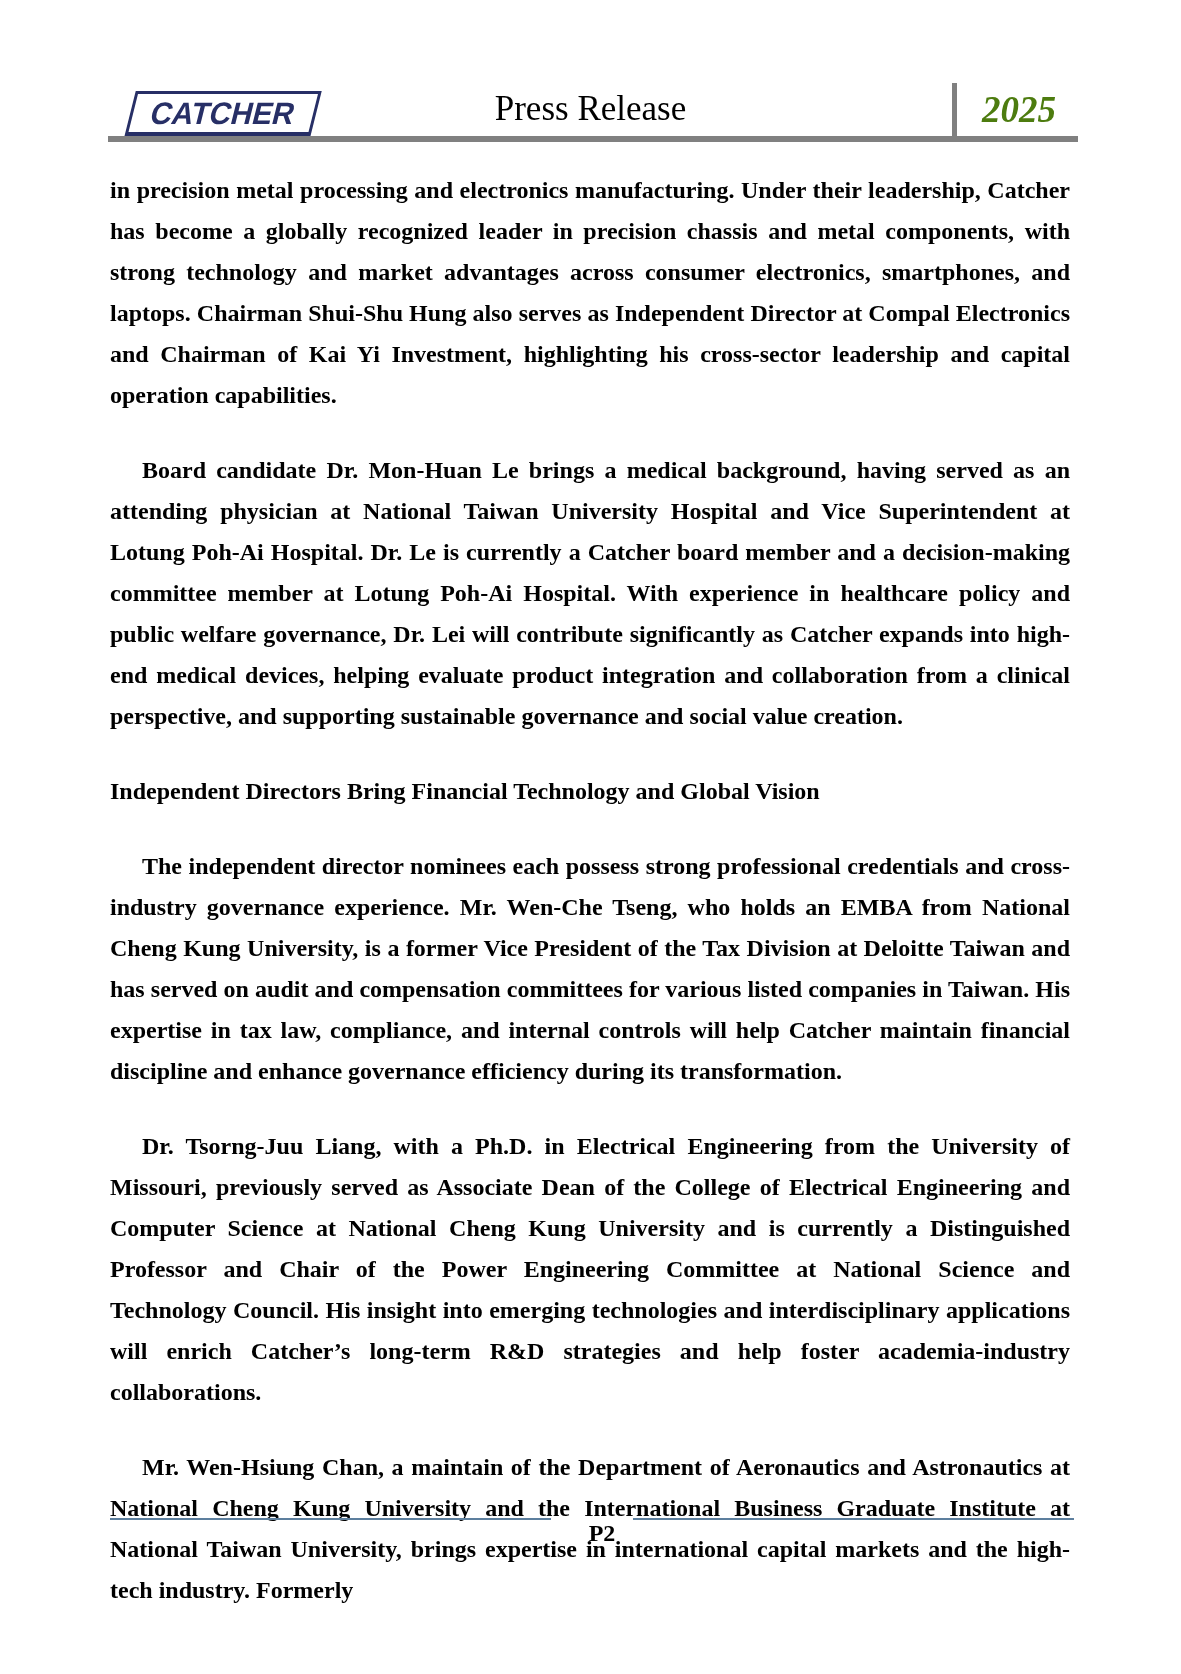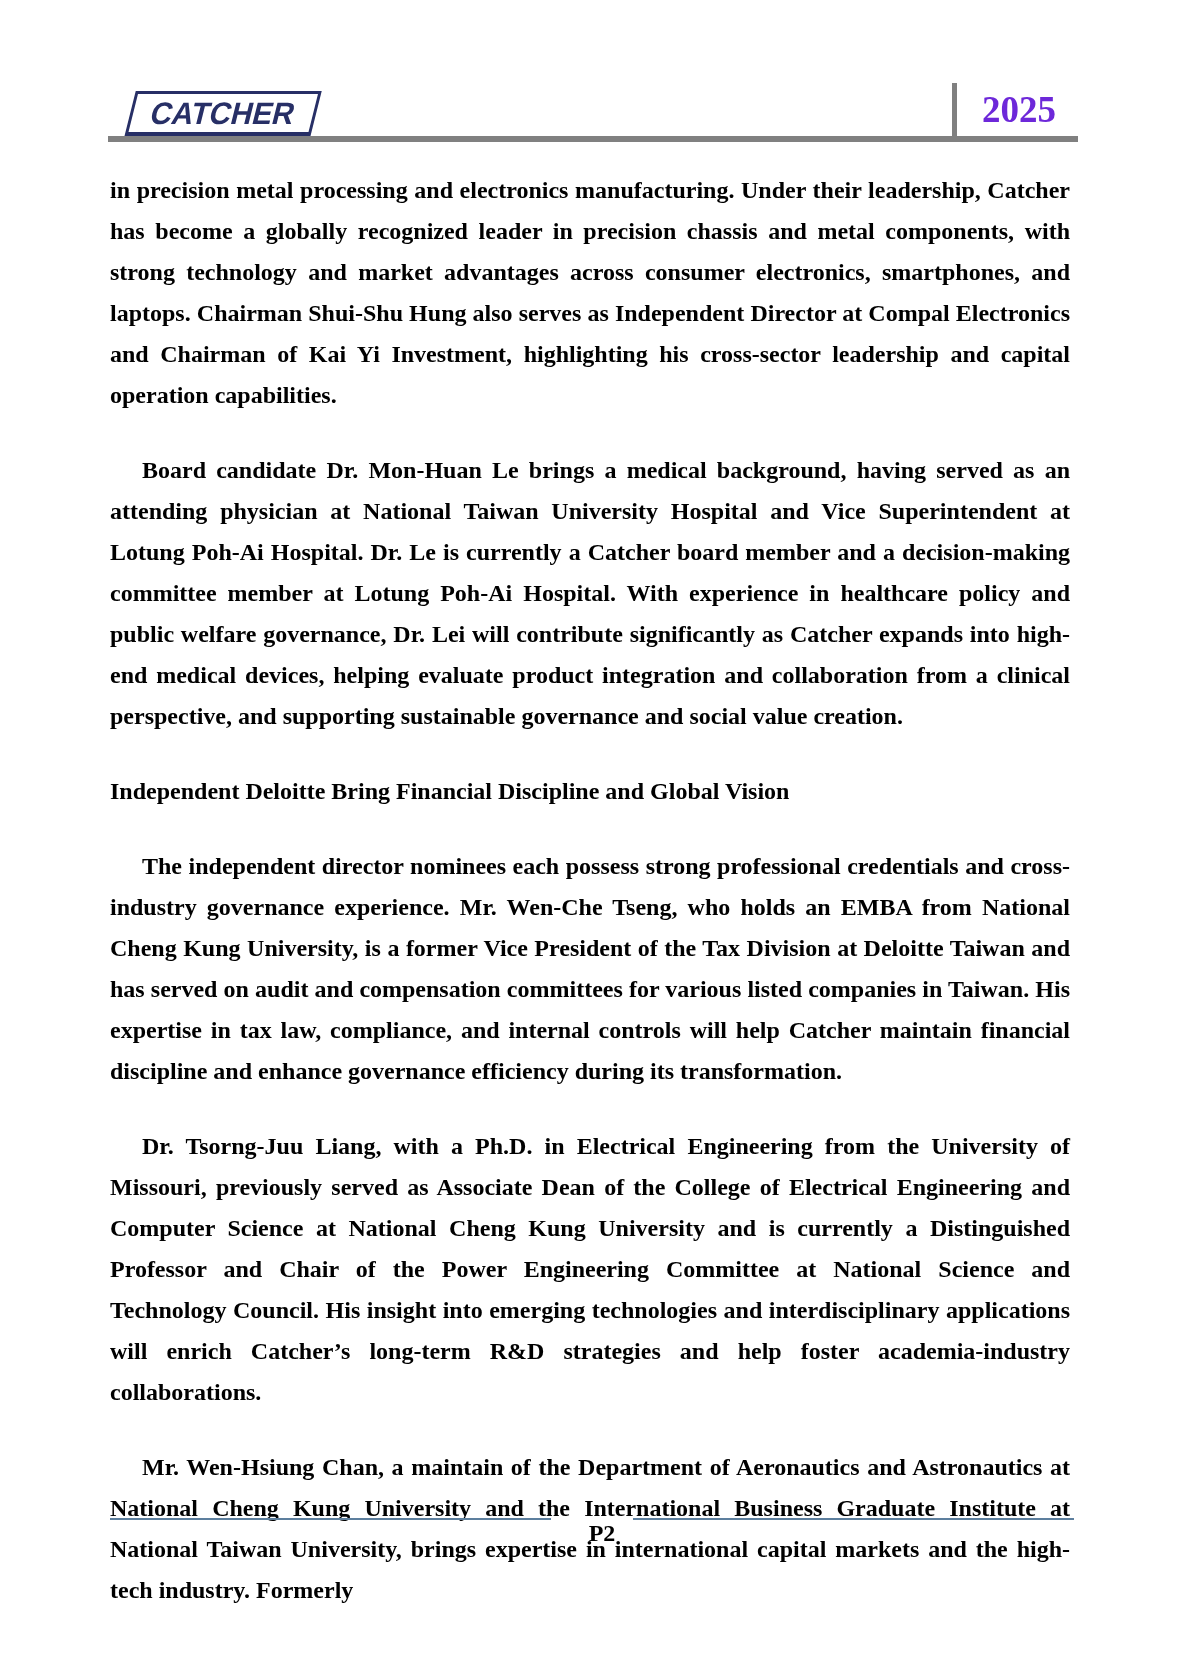--- a/index.html
+++ b/index.html
@@ -54,21 +54,22 @@
     background: #808080;
   }
 
   .header-year {
     position: absolute; top: 88px; left: 960px;
     width: 118px;
     text-align: center;
     font-size: 37px;
     line-height: 44px;
     font-weight: bold;
-    color: #6d28d9;
+    color: #4d7c0f;
+    font-style: italic;
   }
 
   .header-rule {
     position: absolute; top: 136px; left: 108px;
     width: 970px; height: 6px;
     background: #808080;
   }
 
   
   .content {
@@ -106,29 +107,30 @@
 </style>
 </head>
 <body>
 
 <div class="page">
 
   <div class="header">
     <div class="logo">
       <span class="logo-text">CATCHER</span>
     </div>
+    <div class="header-title">Press Release</div>
     <div class="header-vbar"></div>
     <div class="header-year">2025</div>
     <div class="header-rule"></div>
   </div>
 
   <div class="content">
     <p class="para">in precision metal processing and electronics manufacturing. Under their leadership, Catcher has become a globally recognized leader in precision chassis and metal components, with strong technology and market advantages across consumer electronics, smartphones, and laptops. Chairman Shui-Shu Hung also serves as Independent Director at Compal Electronics and Chairman of Kai Yi Investment, highlighting his cross-sector leadership and capital operation capabilities.</p>
     <p class="para indent">Board candidate Dr. Mon-Huan Le brings a medical background, having served as an attending physician at National Taiwan University Hospital and Vice Superintendent at Lotung Poh-Ai Hospital. Dr. Le is currently a Catcher board member and a decision-making committee member at Lotung Poh-Ai Hospital. With experience in healthcare policy and public welfare governance, Dr. Lei will contribute significantly as Catcher expands into high-end medical devices, helping evaluate product integration and collaboration from a clinical perspective, and supporting sustainable governance and social value creation.</p>
-    <p class="para heading">Independent Deloitte Bring Financial Discipline and Global Vision</p>
+    <p class="para heading">Independent Directors Bring Financial Technology and Global Vision</p>
     <p class="para indent">The independent director nominees each possess strong professional credentials and cross-industry governance experience. Mr. Wen-Che Tseng, who holds an EMBA from National Cheng Kung University, is a former Vice President of the Tax Division at Deloitte Taiwan and has served on audit and compensation committees for various listed companies in Taiwan. His expertise in tax law, compliance, and internal controls will help Catcher maintain financial discipline and enhance governance efficiency during its transformation.</p>
     <p class="para indent">Dr. Tsorng-Juu Liang, with a Ph.D. in Electrical Engineering from the University of Missouri, previously served as Associate Dean of the College of Electrical Engineering and Computer Science at National Cheng Kung University and is currently a Distinguished Professor and Chair of the Power Engineering Committee at National Science and Technology Council. His insight into emerging technologies and interdisciplinary applications will enrich Catcher’s long-term R&amp;D strategies and help foster academia-industry collaborations.</p>
     <p class="para indent">Mr. Wen-Hsiung Chan, a maintain of the Department of Aeronautics and Astronautics at National Cheng Kung University and the International Business Graduate Institute at National Taiwan University, brings expertise in international capital markets and the high-tech industry. Formerly</p>
   </div>
 
   <div class="footer">
     <div class="footer-line"></div>
     <div class="footer-label">P2</div>
     <div class="footer-line"></div>
   </div>

